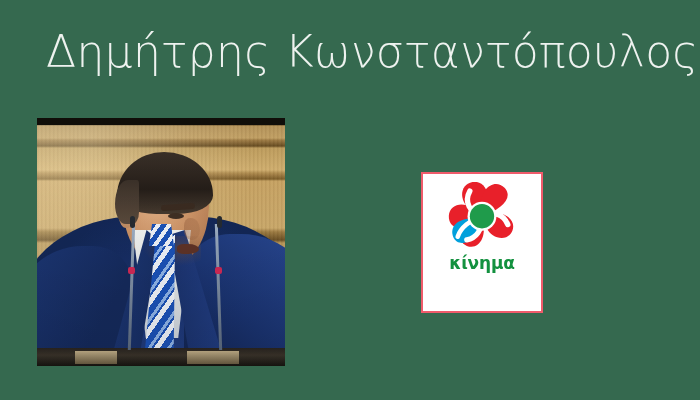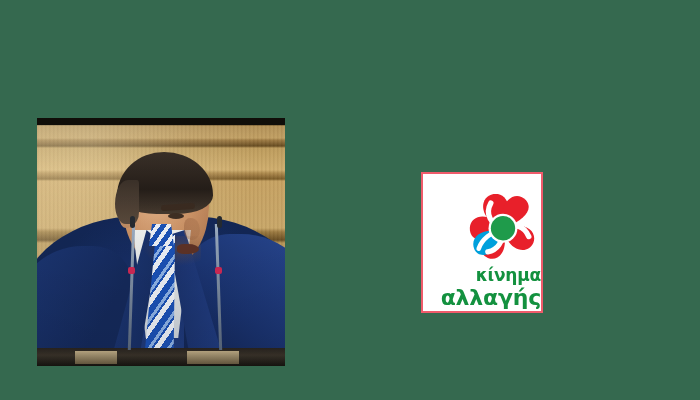--- a/index.html
+++ b/index.html
@@ -331,22 +331,22 @@
     position: absolute;
     left: 421px;
     top: 172px;
     width: 122px;
     height: 141px;
     background: #ffffff;
     border: 2px solid #ef5b6b;
     box-sizing: border-box;
     display: flex;
     flex-direction: column;
-    align-items: flex-end;
-    padding-top: 20px;
+    align-items: center;
+    padding-top: 8px;
   }
   .emblem {
     position: relative;
     width: 76px;
     height: 70px;
     margin-bottom: 2px;
   }
   .emblem svg { display: block; }
   .logo-line {
     font-family: "DejaVu Sans", sans-serif;
@@ -358,20 +358,21 @@
   .logo-line.one { font-size: 17px; margin-top: 1px; }
   .logo-line.two { font-size: 22px; margin-top: 3px; }
 </style>
 </head>
 <body>
 
 <div id="card">
 
   <div class="bg" style="background: rgb(53, 105, 79);"></div>
 
+  <div class="title">Δημήτρης Κωνσταντόπουλος</div>
 
 
   <div class="photo">
     <div class="wall"></div>
     <div class="wall-grain"></div>
     <div class="wall-sheen"></div>
     <div class="photo-topbar"></div>
 
     <div class="suit"></div>
     <div class="shoulder-l"></div>
@@ -429,16 +430,15 @@
           <path d="M50 46 C 66 38, 78 42, 84 56" fill="none" stroke="#ffffff" stroke-width="7" stroke-linecap="round"></path>
           <path d="M50 46 C 50 64, 42 74, 30 76" fill="none" stroke="#ffffff" stroke-width="7" stroke-linecap="round"></path>
           <path d="M50 46 C 34 50, 22 60, 18 72" fill="none" stroke="#ffffff" stroke-width="6" stroke-linecap="round"></path>
 
           <circle cx="50" cy="45" r="19" fill="#ffffff"></circle>
           <circle cx="50" cy="45" r="16" fill="#1f9b4b"></circle>
         </g>
       </svg>
     </div>
     <div class="logo-line one">κίνημα</div>
-    <div class="logo-line two">αλλαγής</div>
   </div>
 
 </div>
 
 </body></html>

